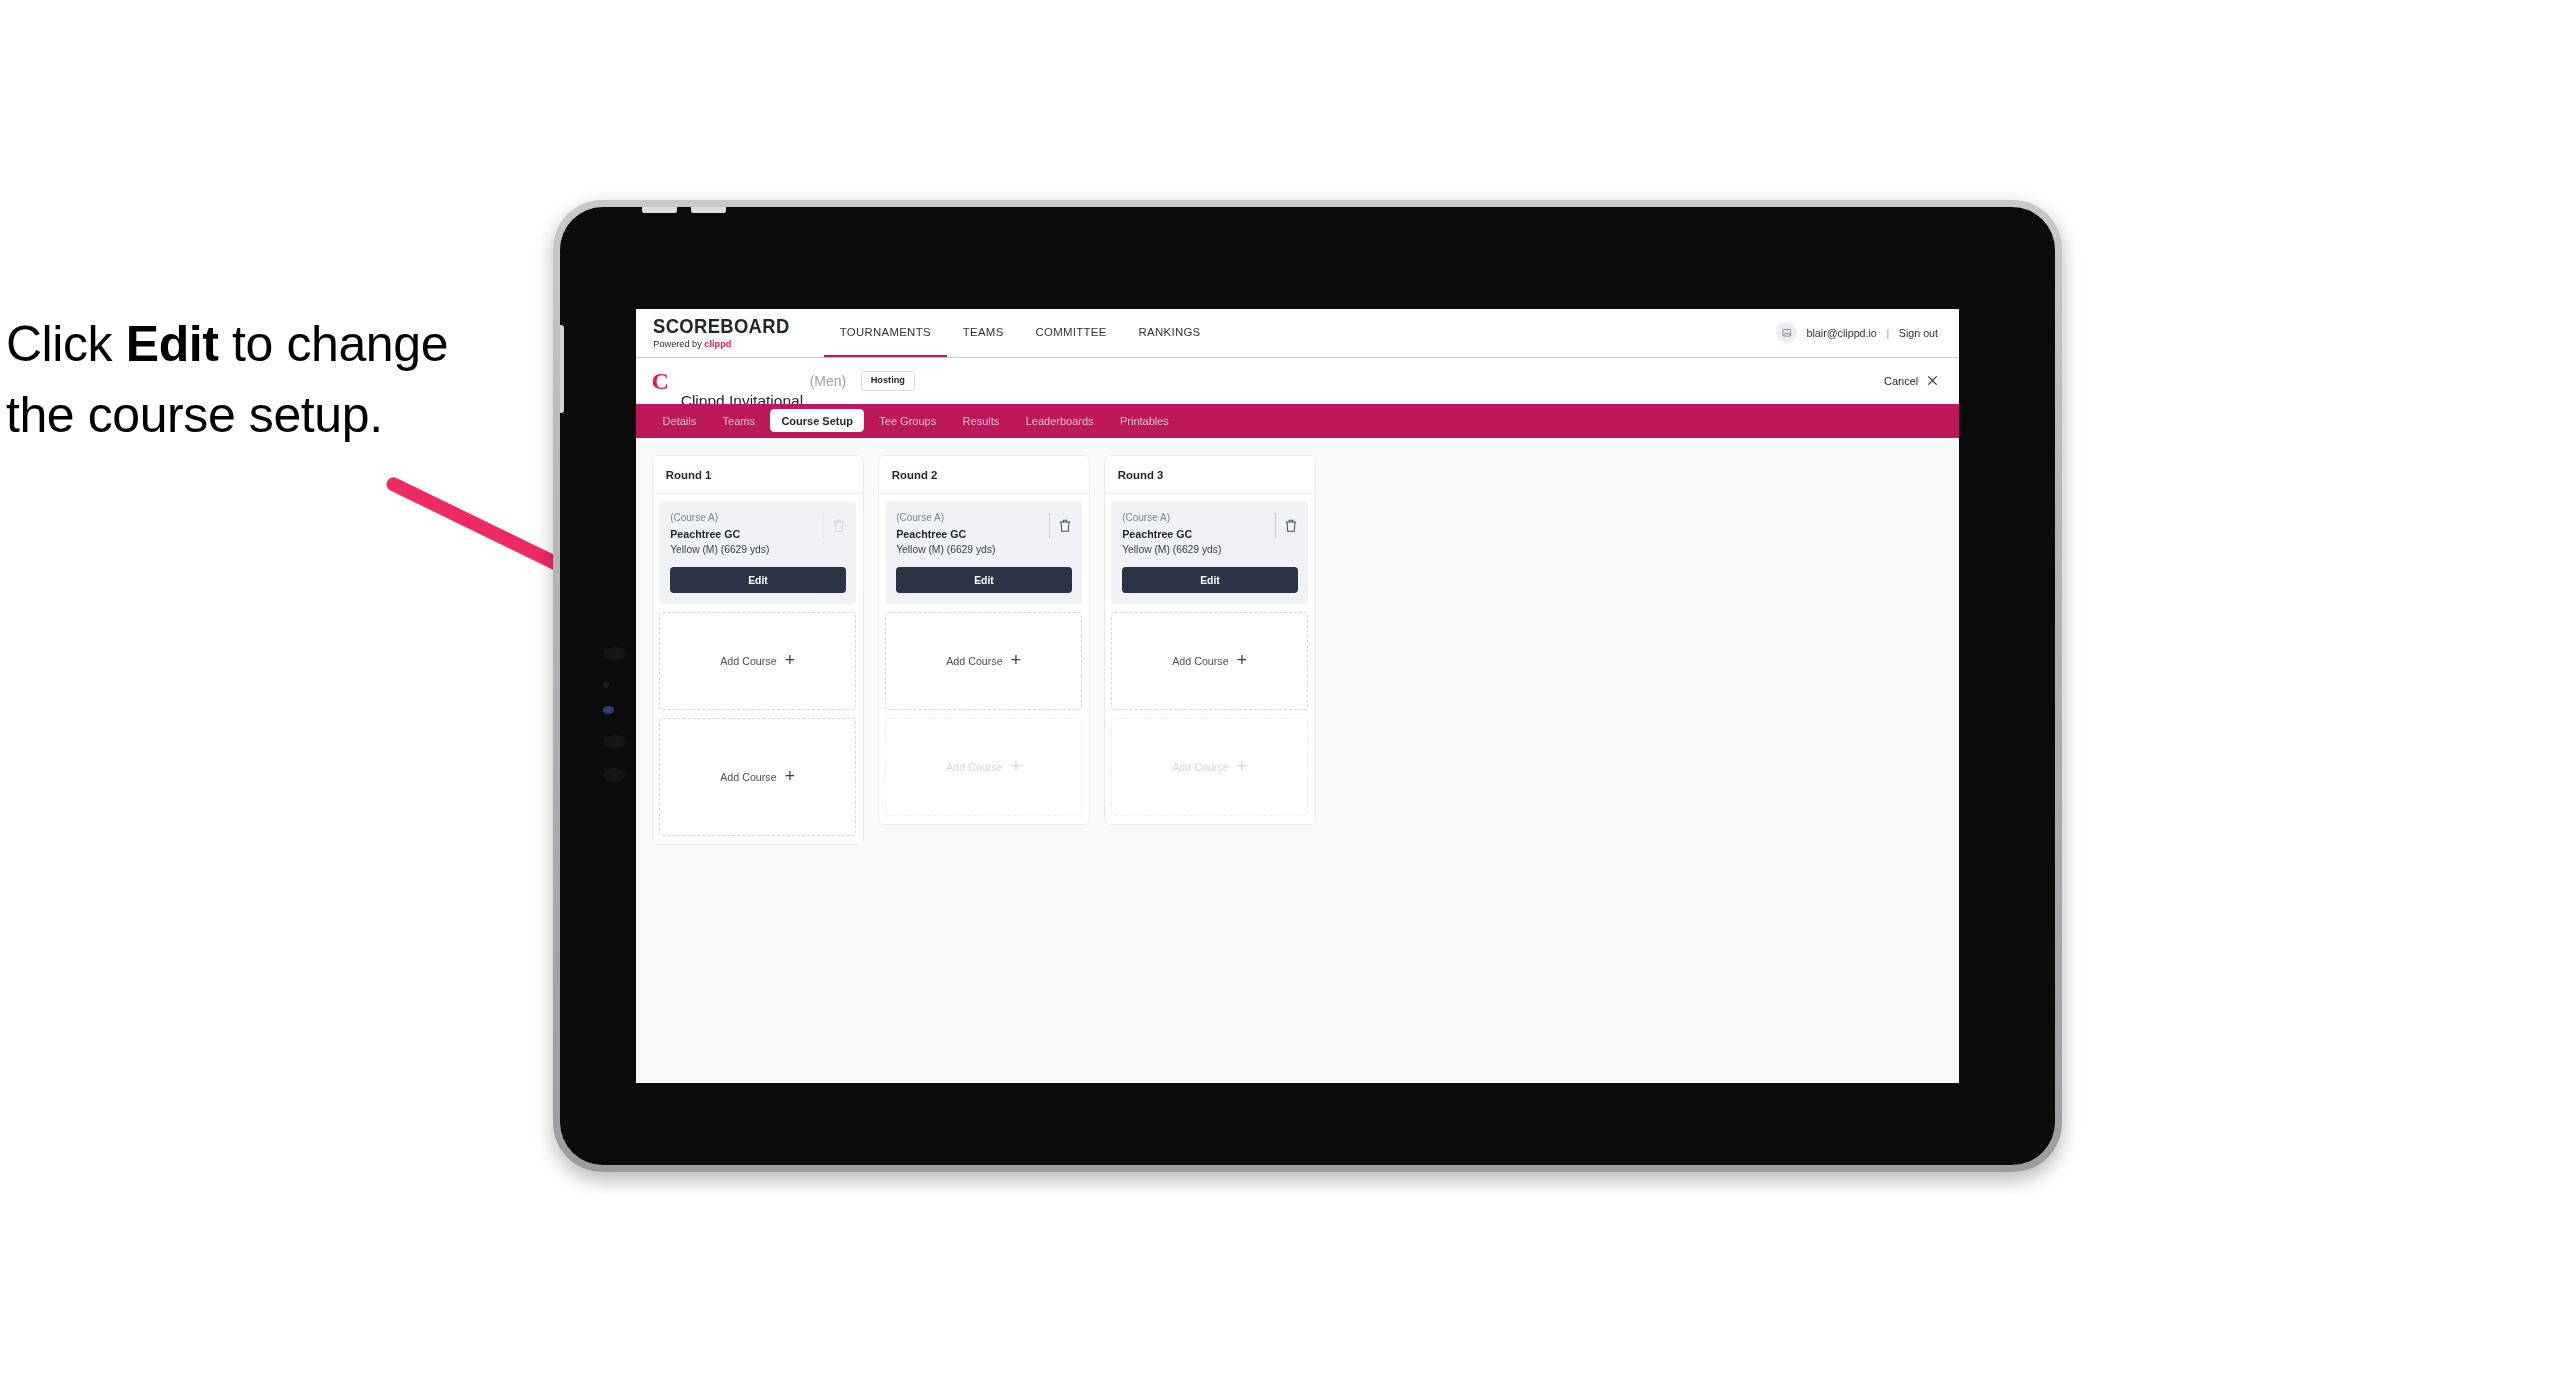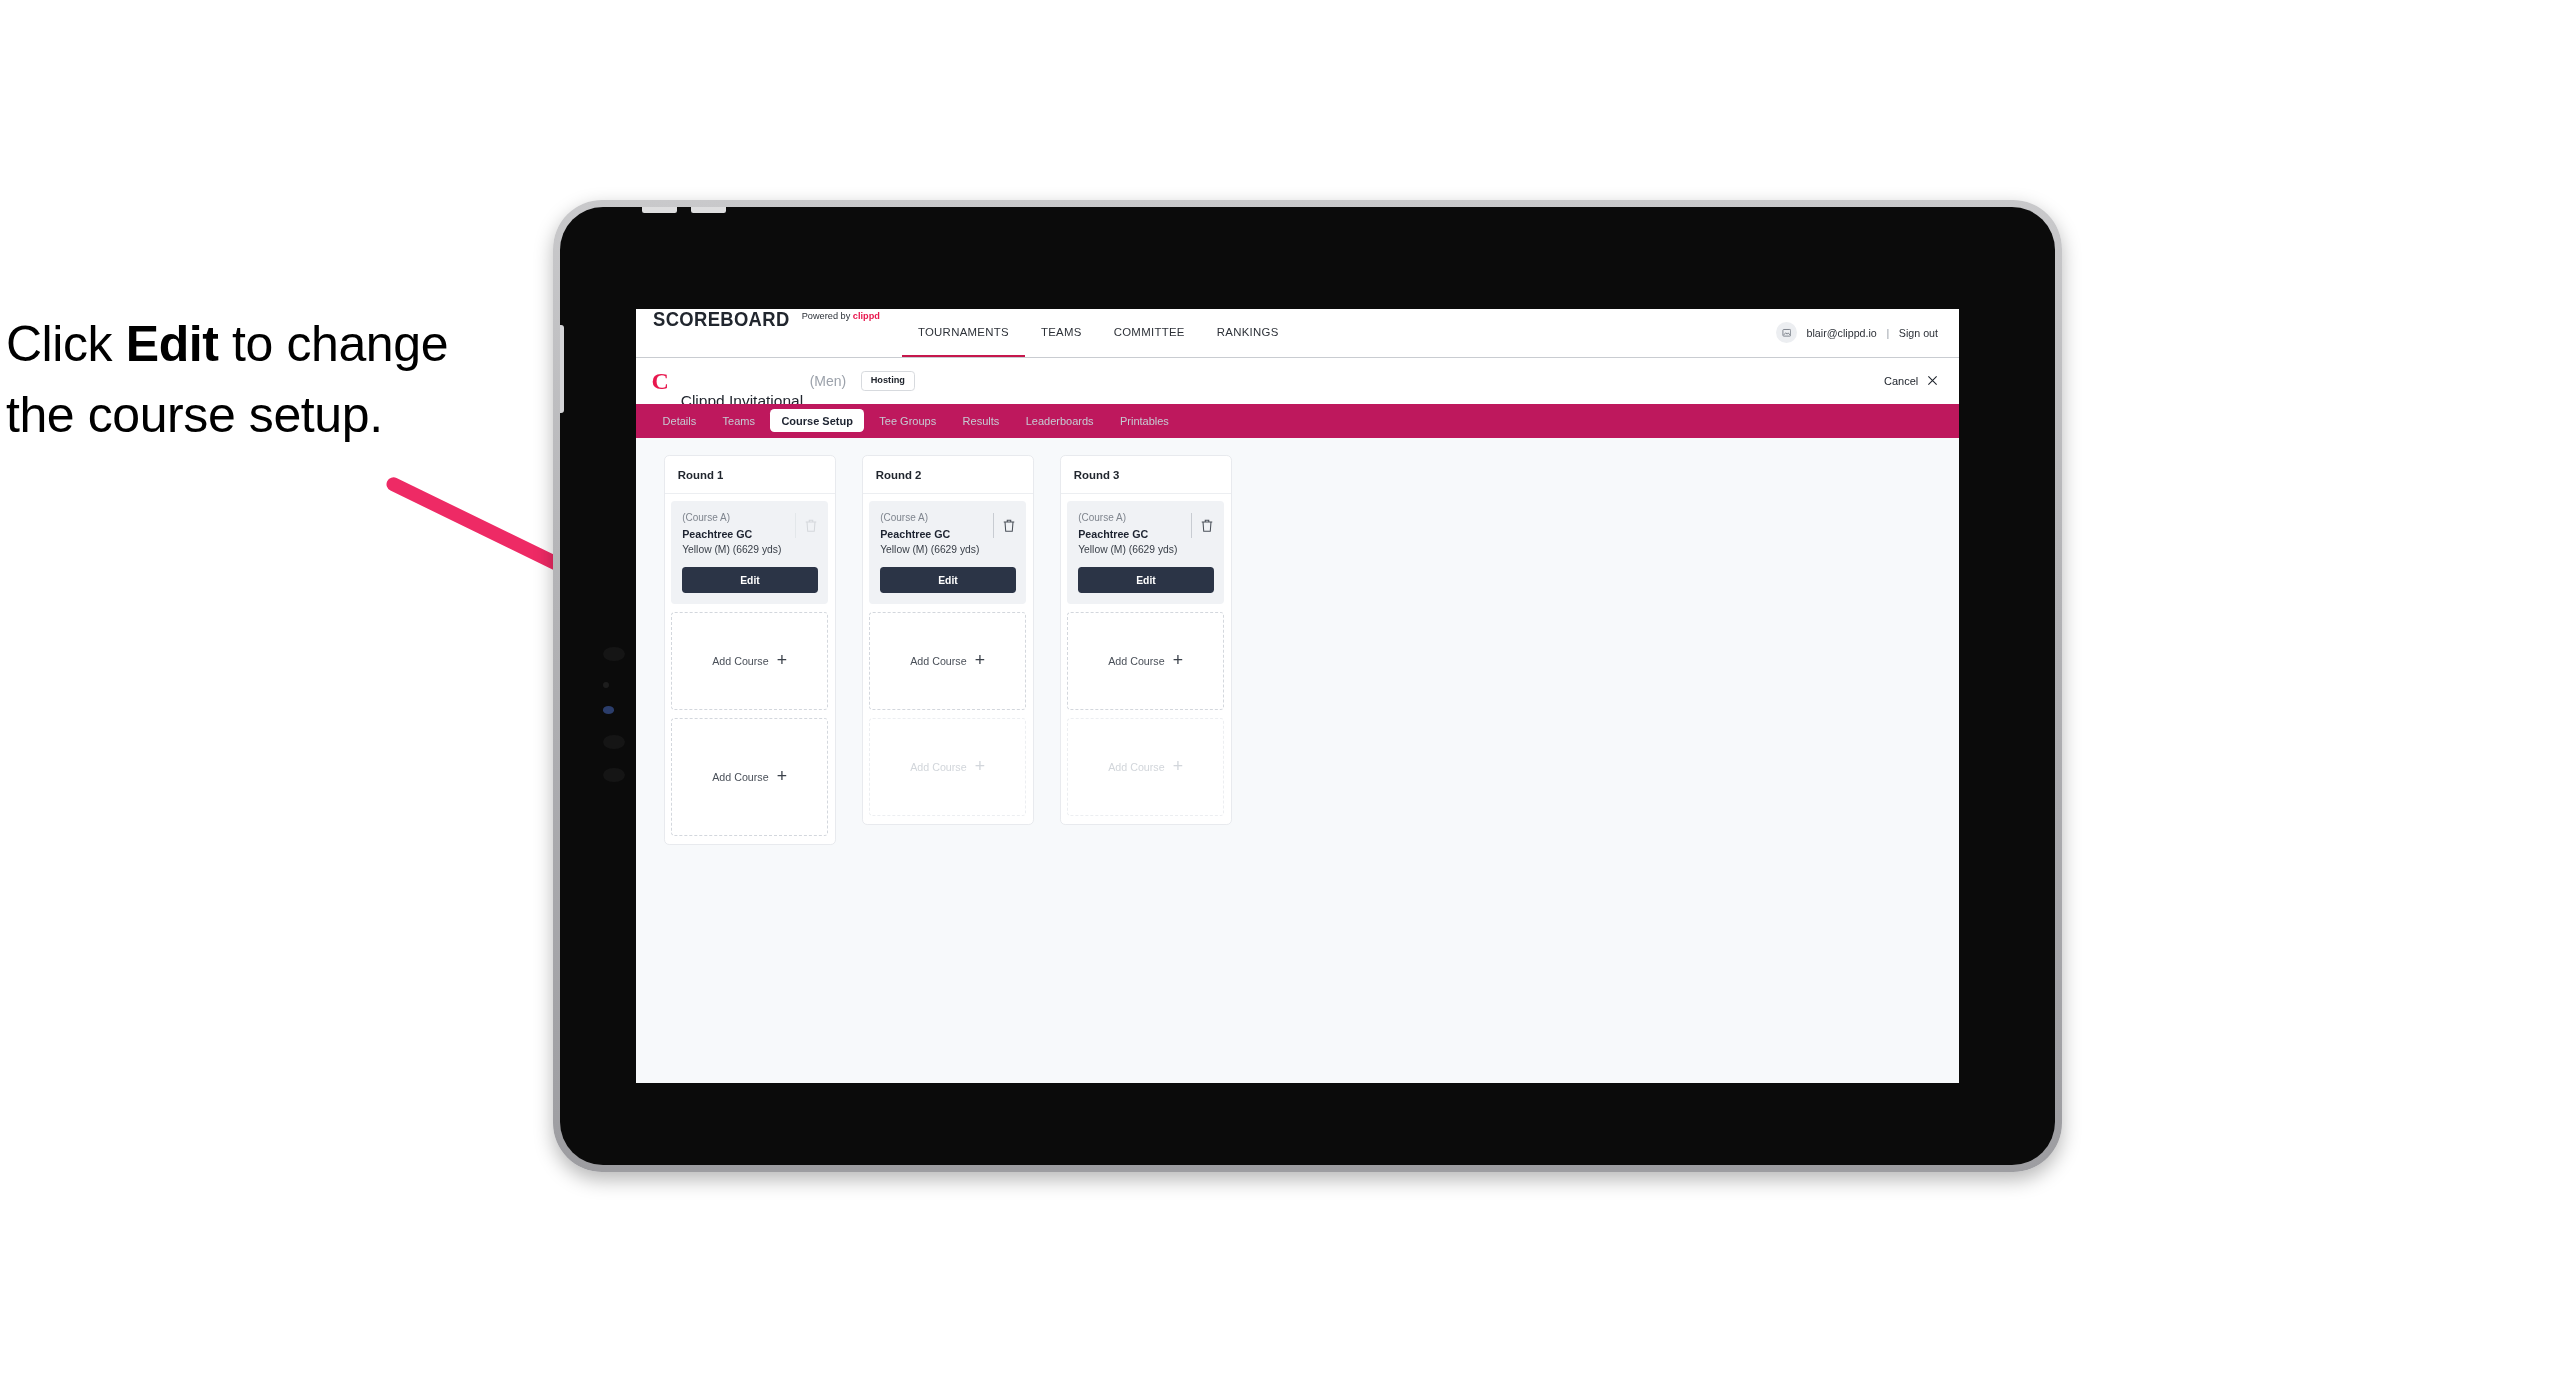--- a/index.html
+++ b/index.html
@@ -77,21 +77,21 @@
   }
 
   
   .topnav {
     height: 49px; background: #ffffff;
     display: flex; align-items: stretch;
     border-bottom: 0.7px solid #c9ccd1;
     flex: none;
   }
   .brand {
-    display: flex; flex-direction: row; justify-content: center;
+    display: flex; flex-direction: column; justify-content: center;
     padding: 0 22px 0 17.7px; flex: none;
   }
   .brand-top {
     font-family: "Liberation Sans Narrow","Liberation Sans",sans-serif;
     font-weight: 700; font-size: 20px; letter-spacing: 0.4px;
     color: #21262e; line-height: 1; transform: scaleX(0.92);
     transform-origin: left center;
   }
   .brand-sub {
     font-size: 9.2px; color: #2a2f36; line-height: 1; margin-top: 3.7px;
@@ -155,23 +155,23 @@
     border-radius: 4.4px; cursor: pointer; white-space: nowrap;
   }
   .tab.active { background: #ffffff; color: #1d2330; font-weight: 700; }
 
   
   .content {
     flex: 1; background: #f7f9fb; padding: 17.7px 16px;
     display: flex; gap: 14px; align-items: flex-start;
   }
   .round-col {
-    width: 172px; background: #ffffff;
+    width: 212px; background: #ffffff;
     border: 0.7px solid #e8eaee; border-radius: 5.2px;
-    display: flex; flex-direction: column; overflow: hidden; margin-left: 12px;
+    display: flex; flex-direction: column; overflow: hidden;
   }
   .round-head {
     padding: 12.5px 13.2px; font-size: 11.4px; font-weight: 700;
     color: #21262e; border-bottom: 0.7px solid #eceef1;
   }
   .round-body { padding: 6.6px 6.6px 8px 6.6px; }
 
   .course-card {
     background: #f0f2f5; border-radius: 3.7px;
     padding: 10.3px 10.3px 10.3px 11px; position: relative;

